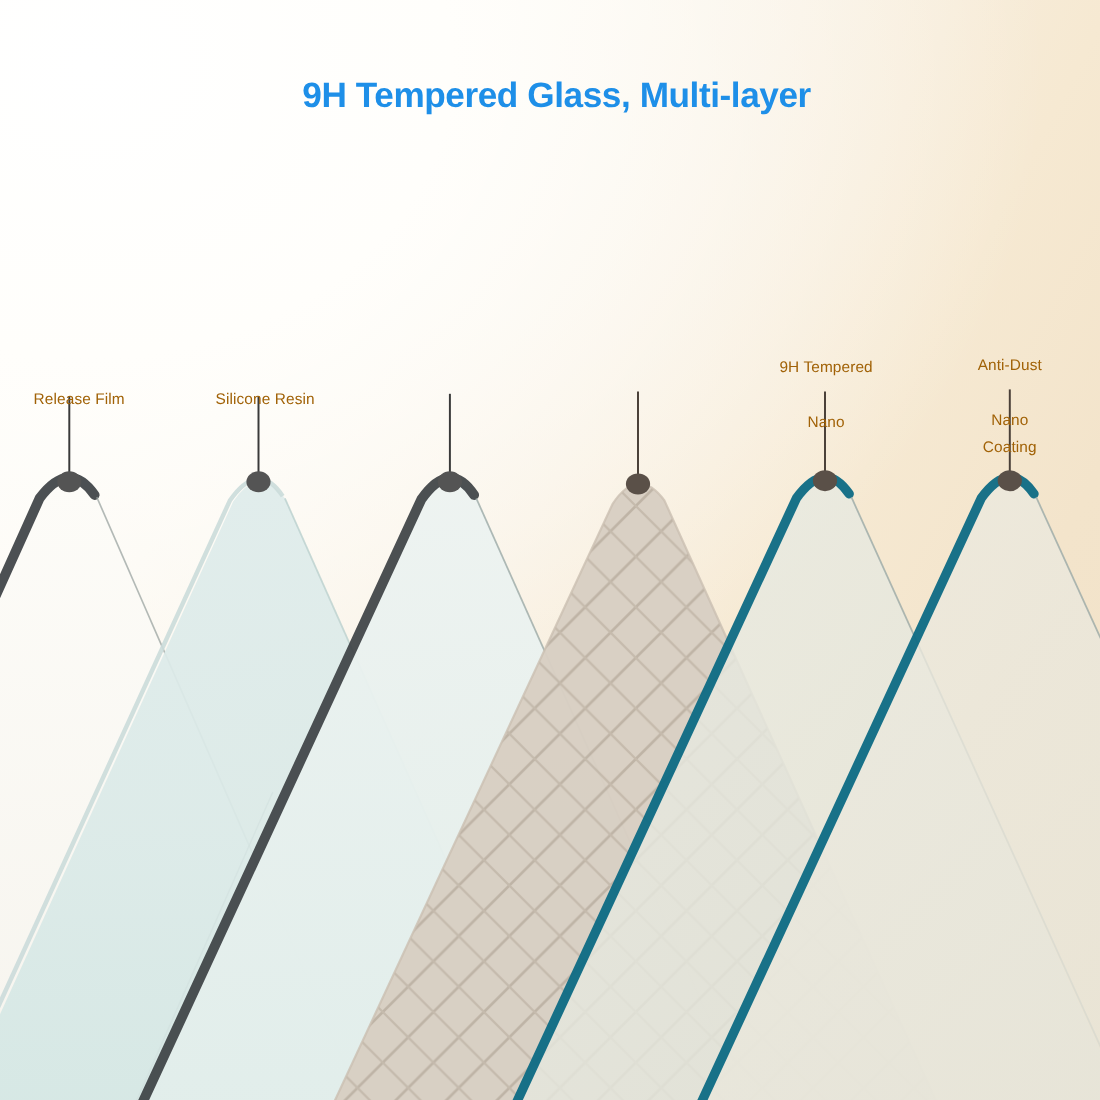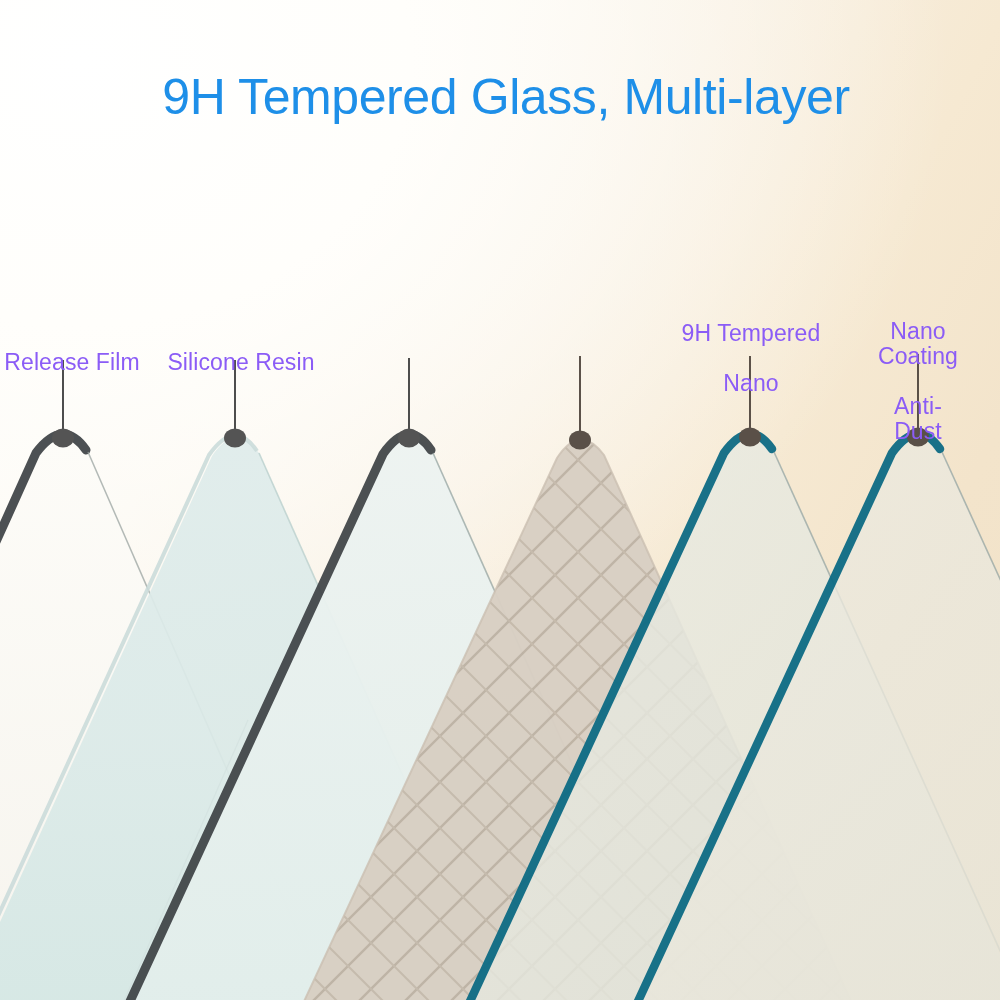--- a/index.html
+++ b/index.html
@@ -32,37 +32,37 @@
   }
   #art {
     position: absolute;
     inset: 0;
     width: 1000px;
     height: 1000px;
     display: block;
   }
   .label {
     position: absolute;
-    color: #8b5cf6;
-    font-size: 23px;
+    color: #a16207;
+    font-size: 14px;
     line-height: 25px;
     letter-spacing: 0.1px;
     white-space: pre-line;
     text-align: center;
     transform: translateX(-50%);
     pointer-events: none;
   }
   #title {
     position: absolute;
     left: 12px;
     right: 0;
     top: 68px;
     text-align: center;
-    font-size: 50px;
-    font-weight: normal;
+    font-size: 32px;
+    font-weight: bold;
     color: #1e8fe8;
     letter-spacing: -0.4px;
     font-family: "Liberation Sans", sans-serif;
   }
 </style>
 </head>
 <body>
 
 <div id="stage">
 
@@ -170,17 +170,17 @@
   </div>
 
 
 
   <div class="label" style="left:751px; top:296px;">
     <div>9H Tempered</div>
     <div>Nano</div>
   </div>
 
   <div class="label" style="left:918px; top:294px;">
+    <div>Anti-Dust</div>
     <div>Nano Coating</div>
-    <div>Anti-Dust</div>
   </div>
 
 </div>
 
 </body></html>

